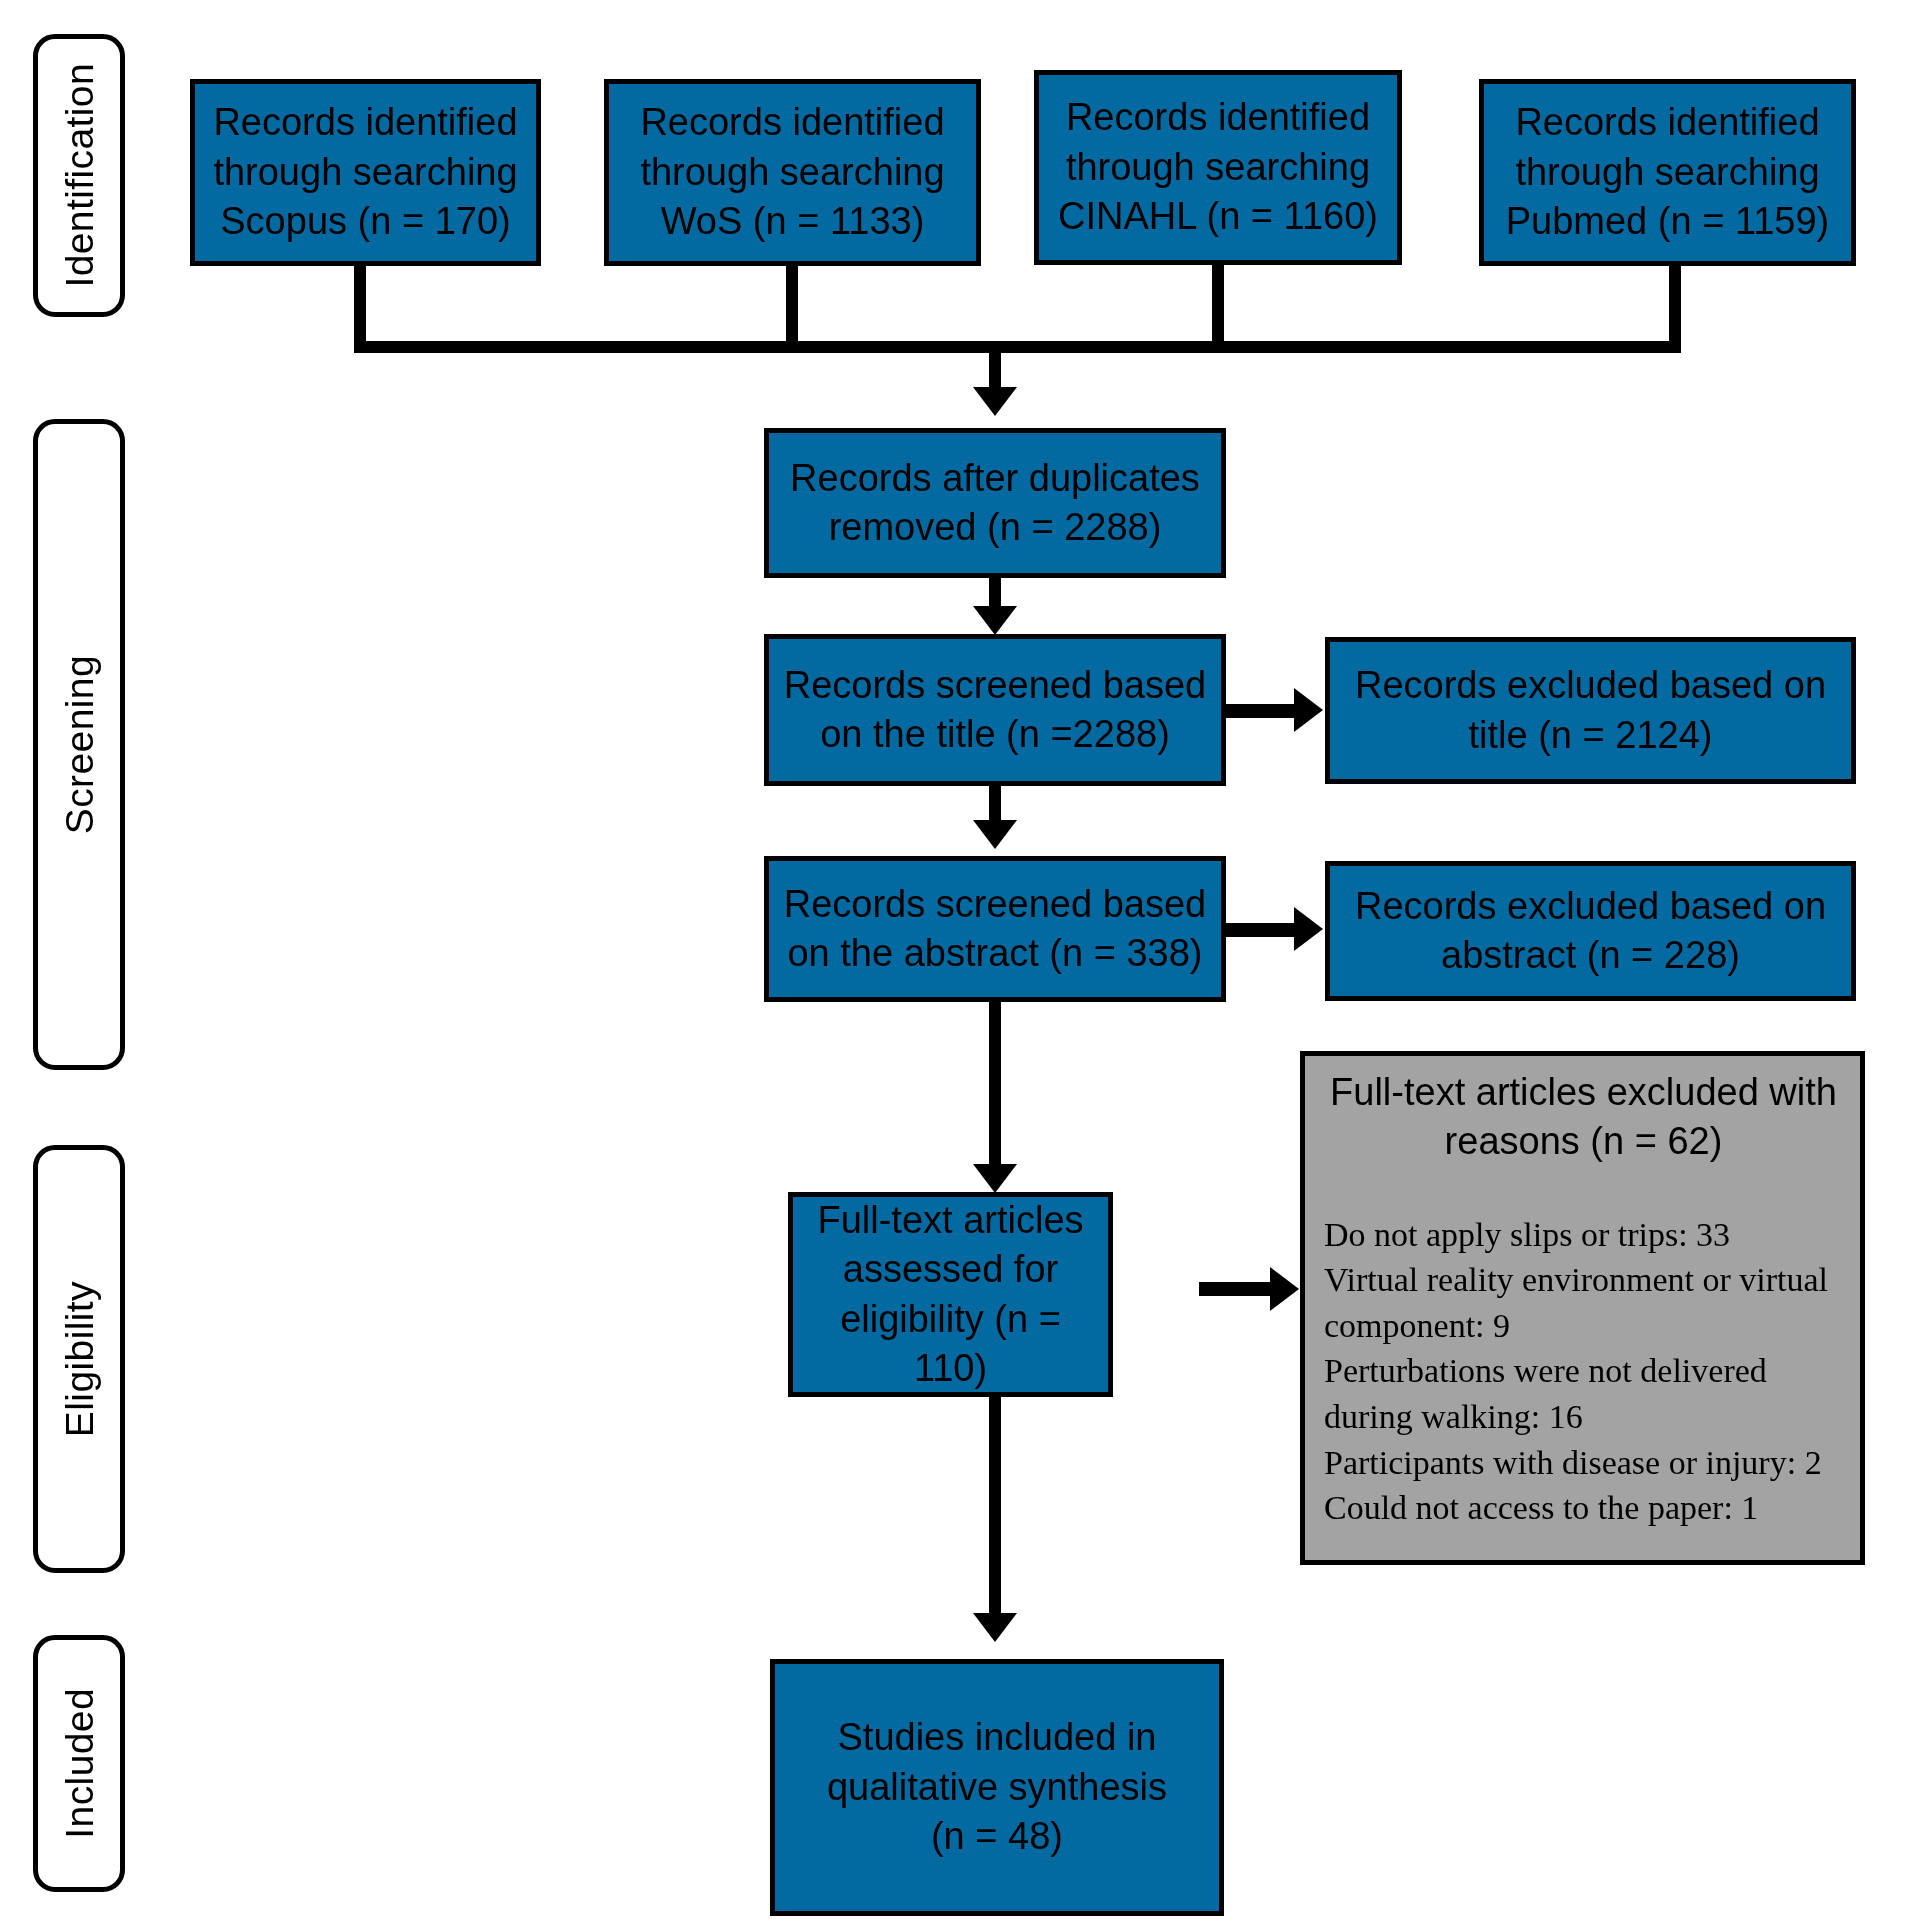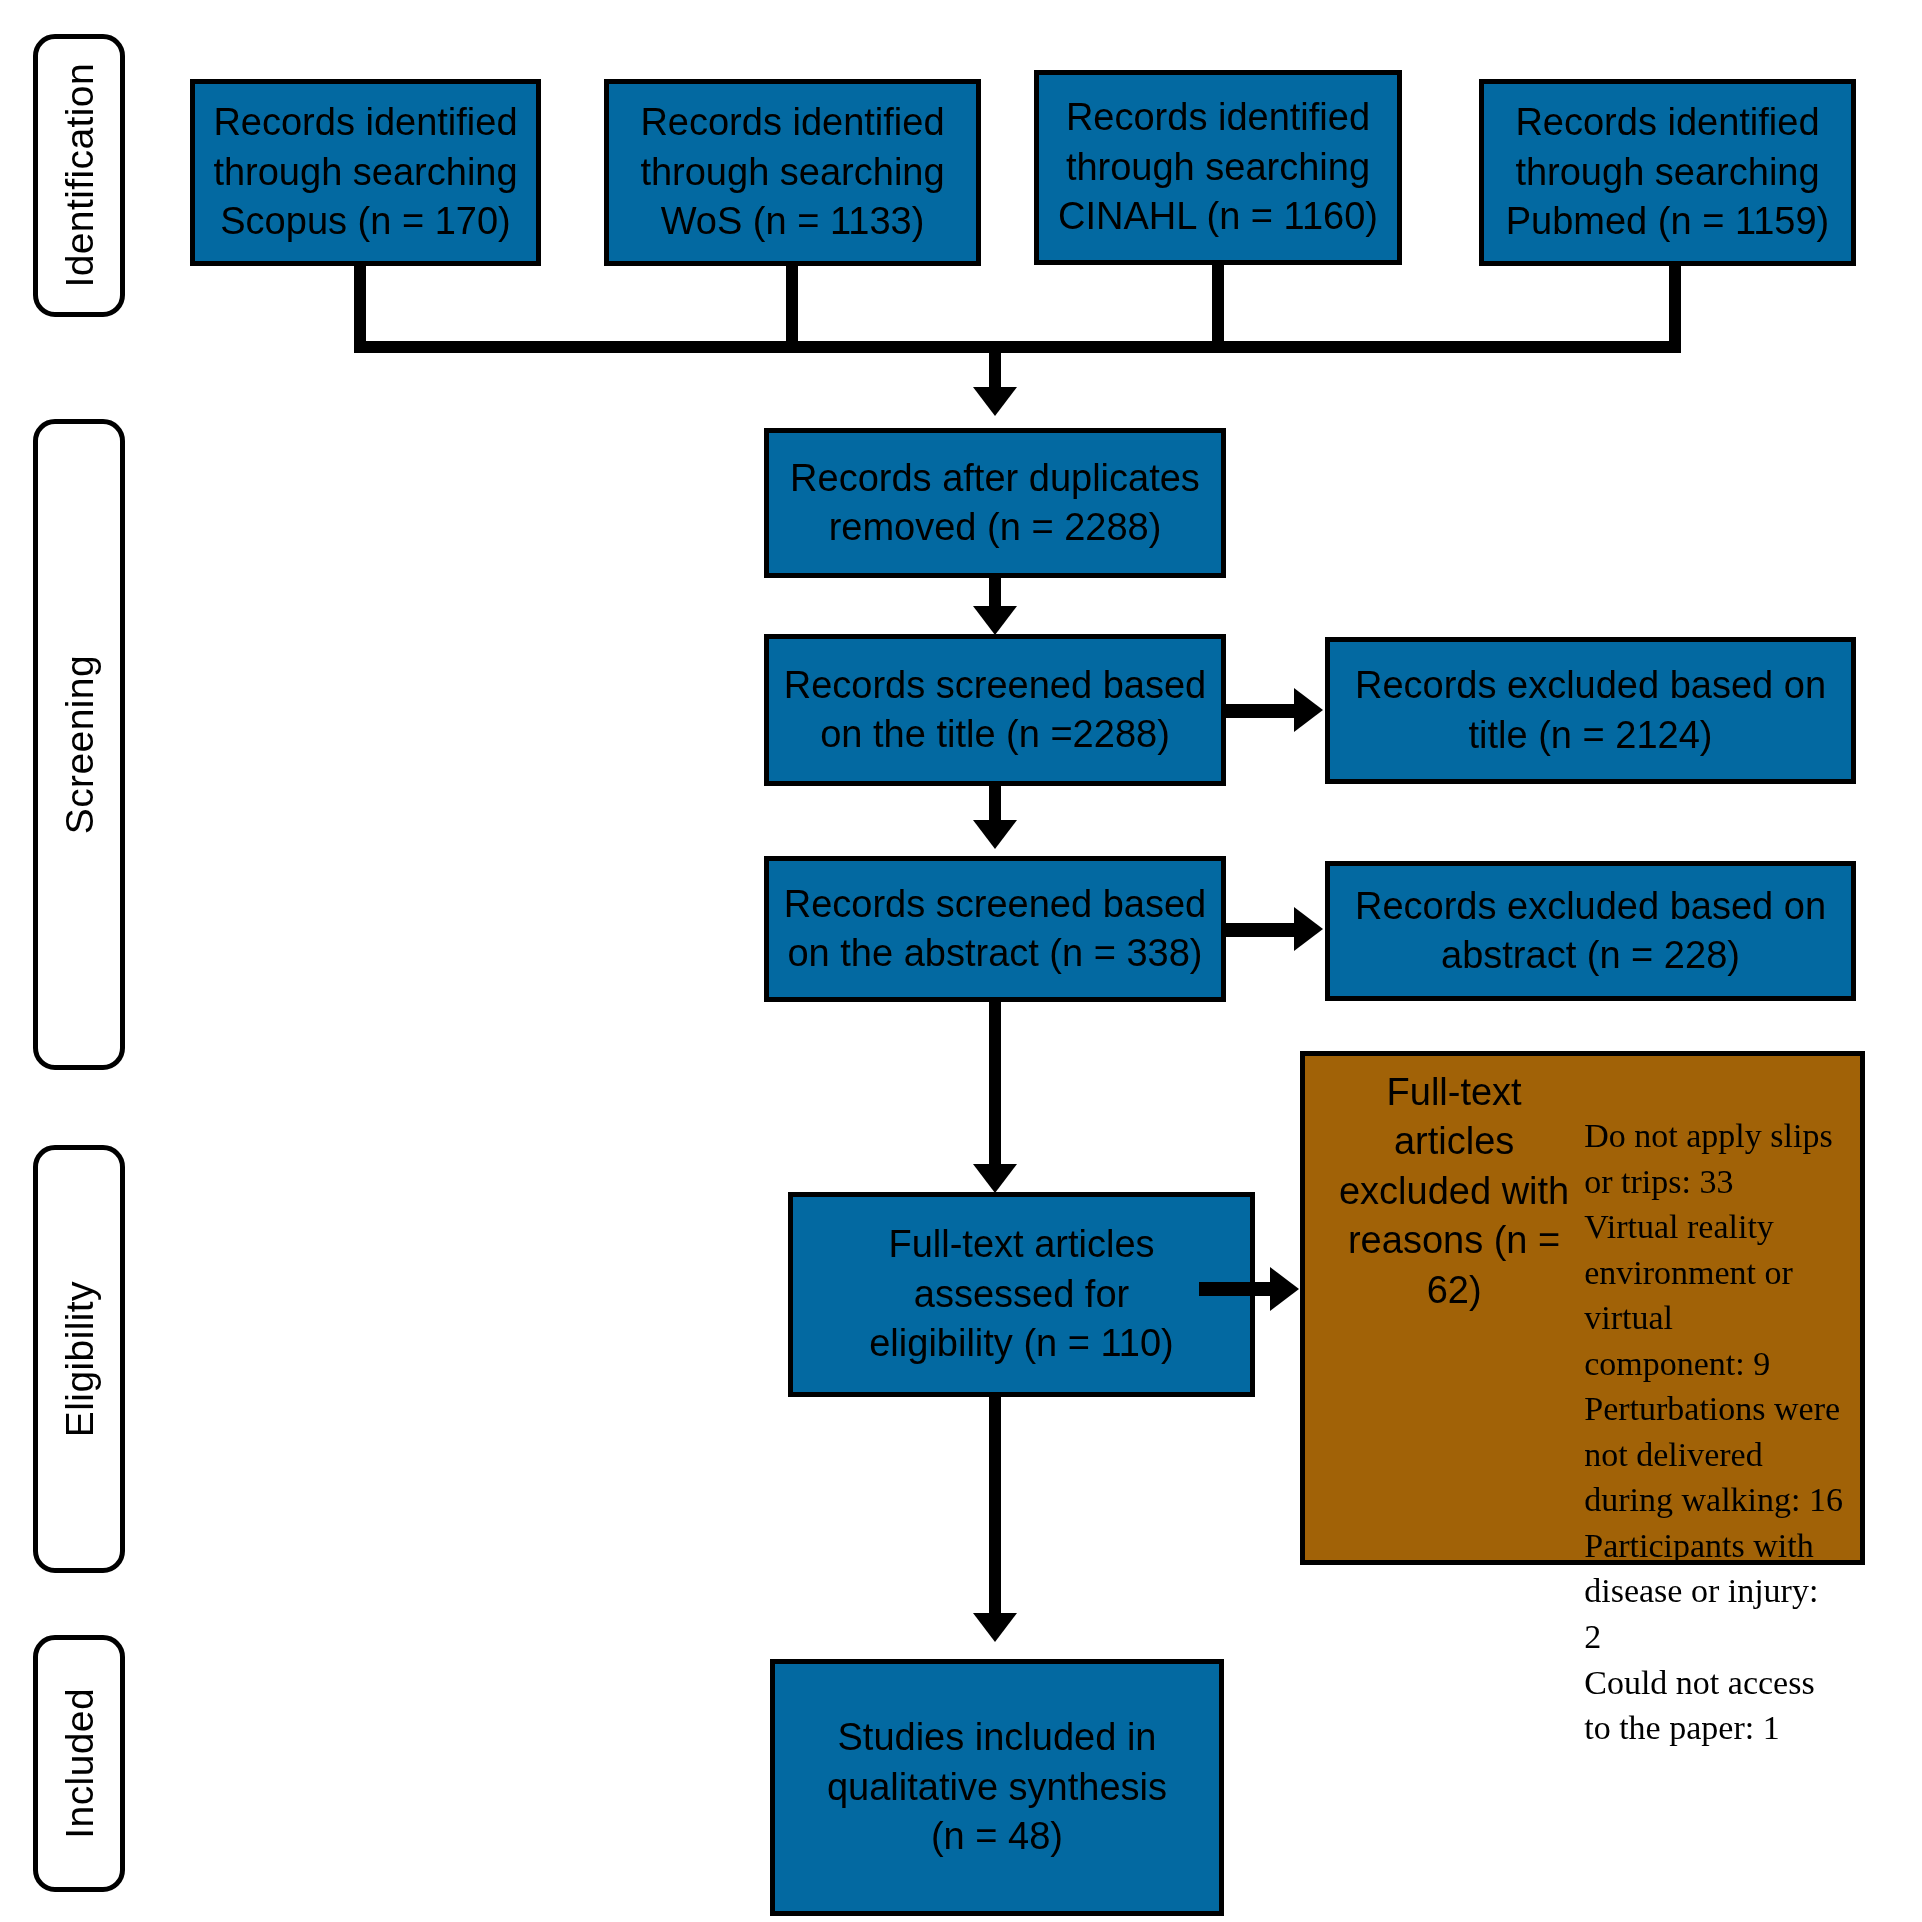--- a/index.html
+++ b/index.html
@@ -59,24 +59,24 @@
   .box .box-text {
     font-size: 38px;
     line-height: 1.30;
     white-space: pre-line;
   }
 
   
   .reasons {
     position: absolute;
     border: 5.1px solid #000;
-    background: #a16207;
+    background: #a3a3a3;
     box-sizing: border-box;
     display: flex;
-    flex-direction: row;
+    flex-direction: column;
     padding: 12px 17px 8.6px 19px;
   }
   .reasons .reasons-title {
     font-size: 38px;
     line-height: 1.30;
     text-align: center;
     white-space: pre-line;
   }
   .reasons .reasons-list {
     margin-top: 45px;
@@ -197,21 +197,21 @@
     <span class="box-text">Records excluded based on
 abstract (n = 228)</span>
   </div>
 
   <div class="hline" style="left:1226px; top:923px; width:75px; height:13.7px;"></div>
   <div class="arrow-right" style="left:1294px; top:907px;"></div>
 
   <div class="vline" style="left:989px; top:1002px; width:12px; height:178px;"></div>
   <div class="arrow-down" style="left:973px; top:1164px;"></div>
 
-  <div class="box" style="left:788px; top:1192px; width:467px; height:205px;">
+  <div class="box" style="left:788px; top:1192px; width:325px; height:205px;">
     <span class="box-text">Full-text articles
 assessed for
 eligibility (n = 110)</span>
   </div>
 
   <div class="reasons" style="left:1300px; top:1051px; width:565px; height:514px;">
     <div class="reasons-title">Full-text articles excluded with
 reasons (n = 62)</div>
     <div class="reasons-list">
       <div>Do not apply slips or trips: 33</div>

